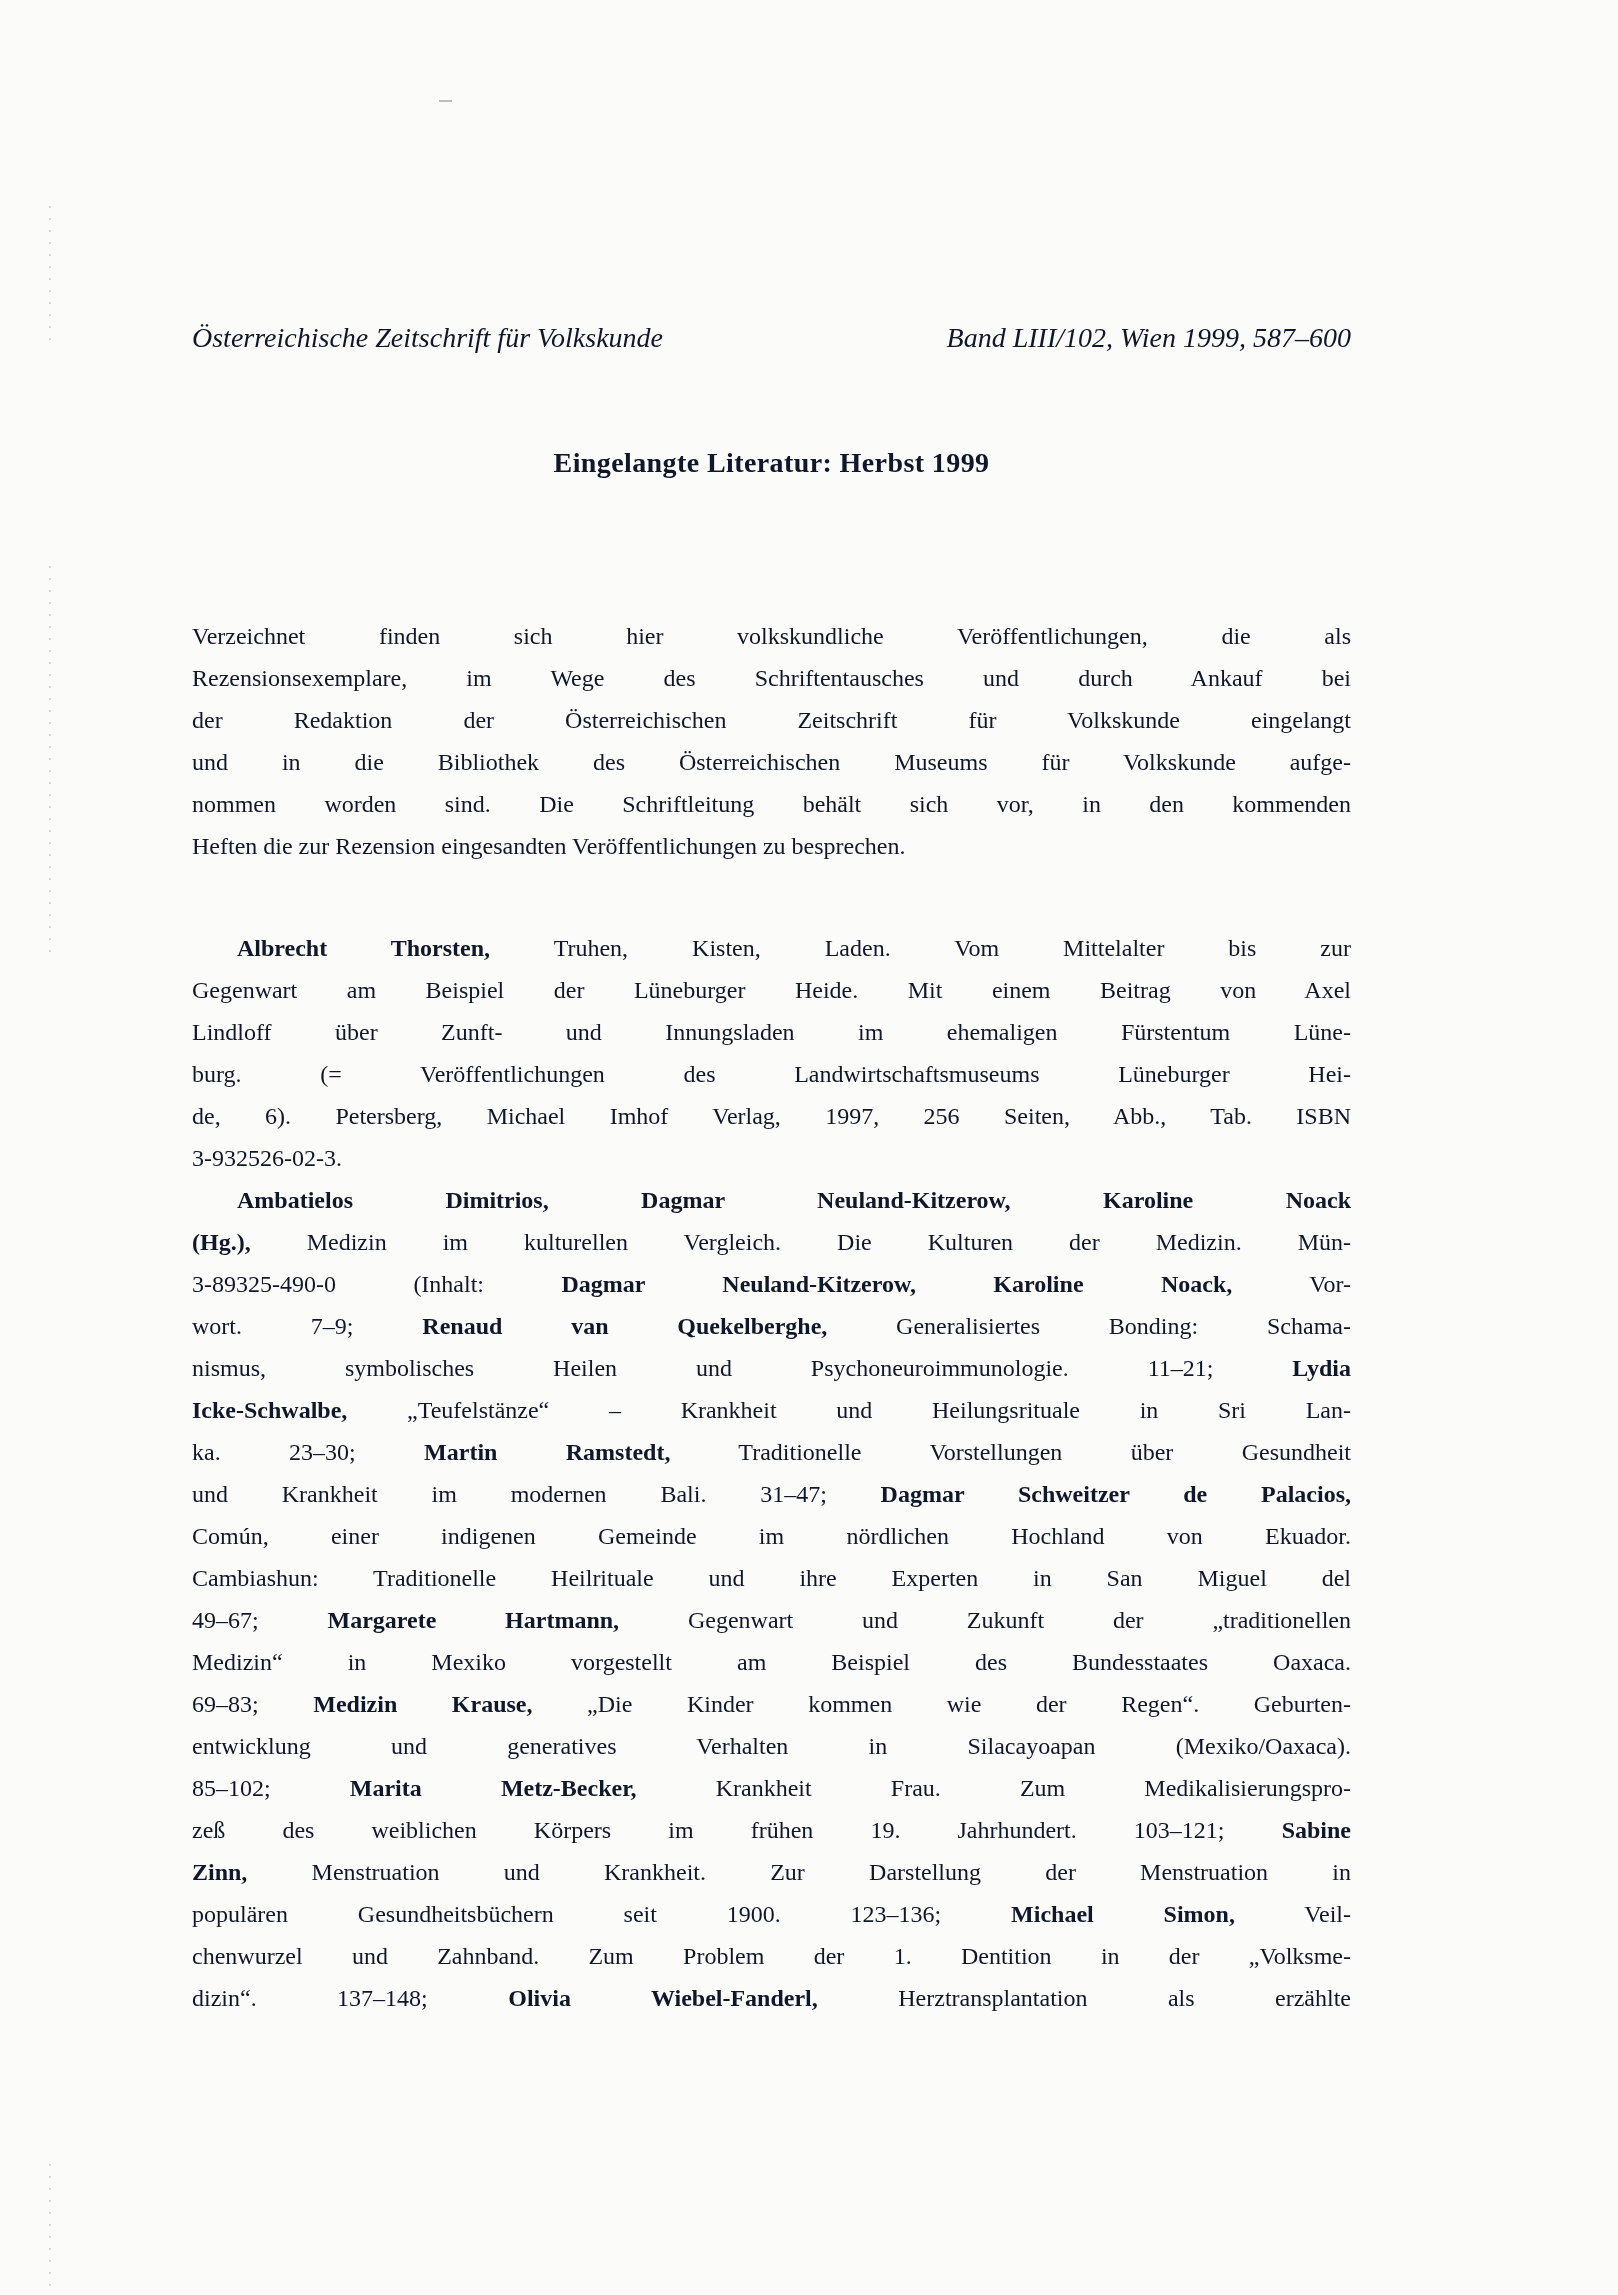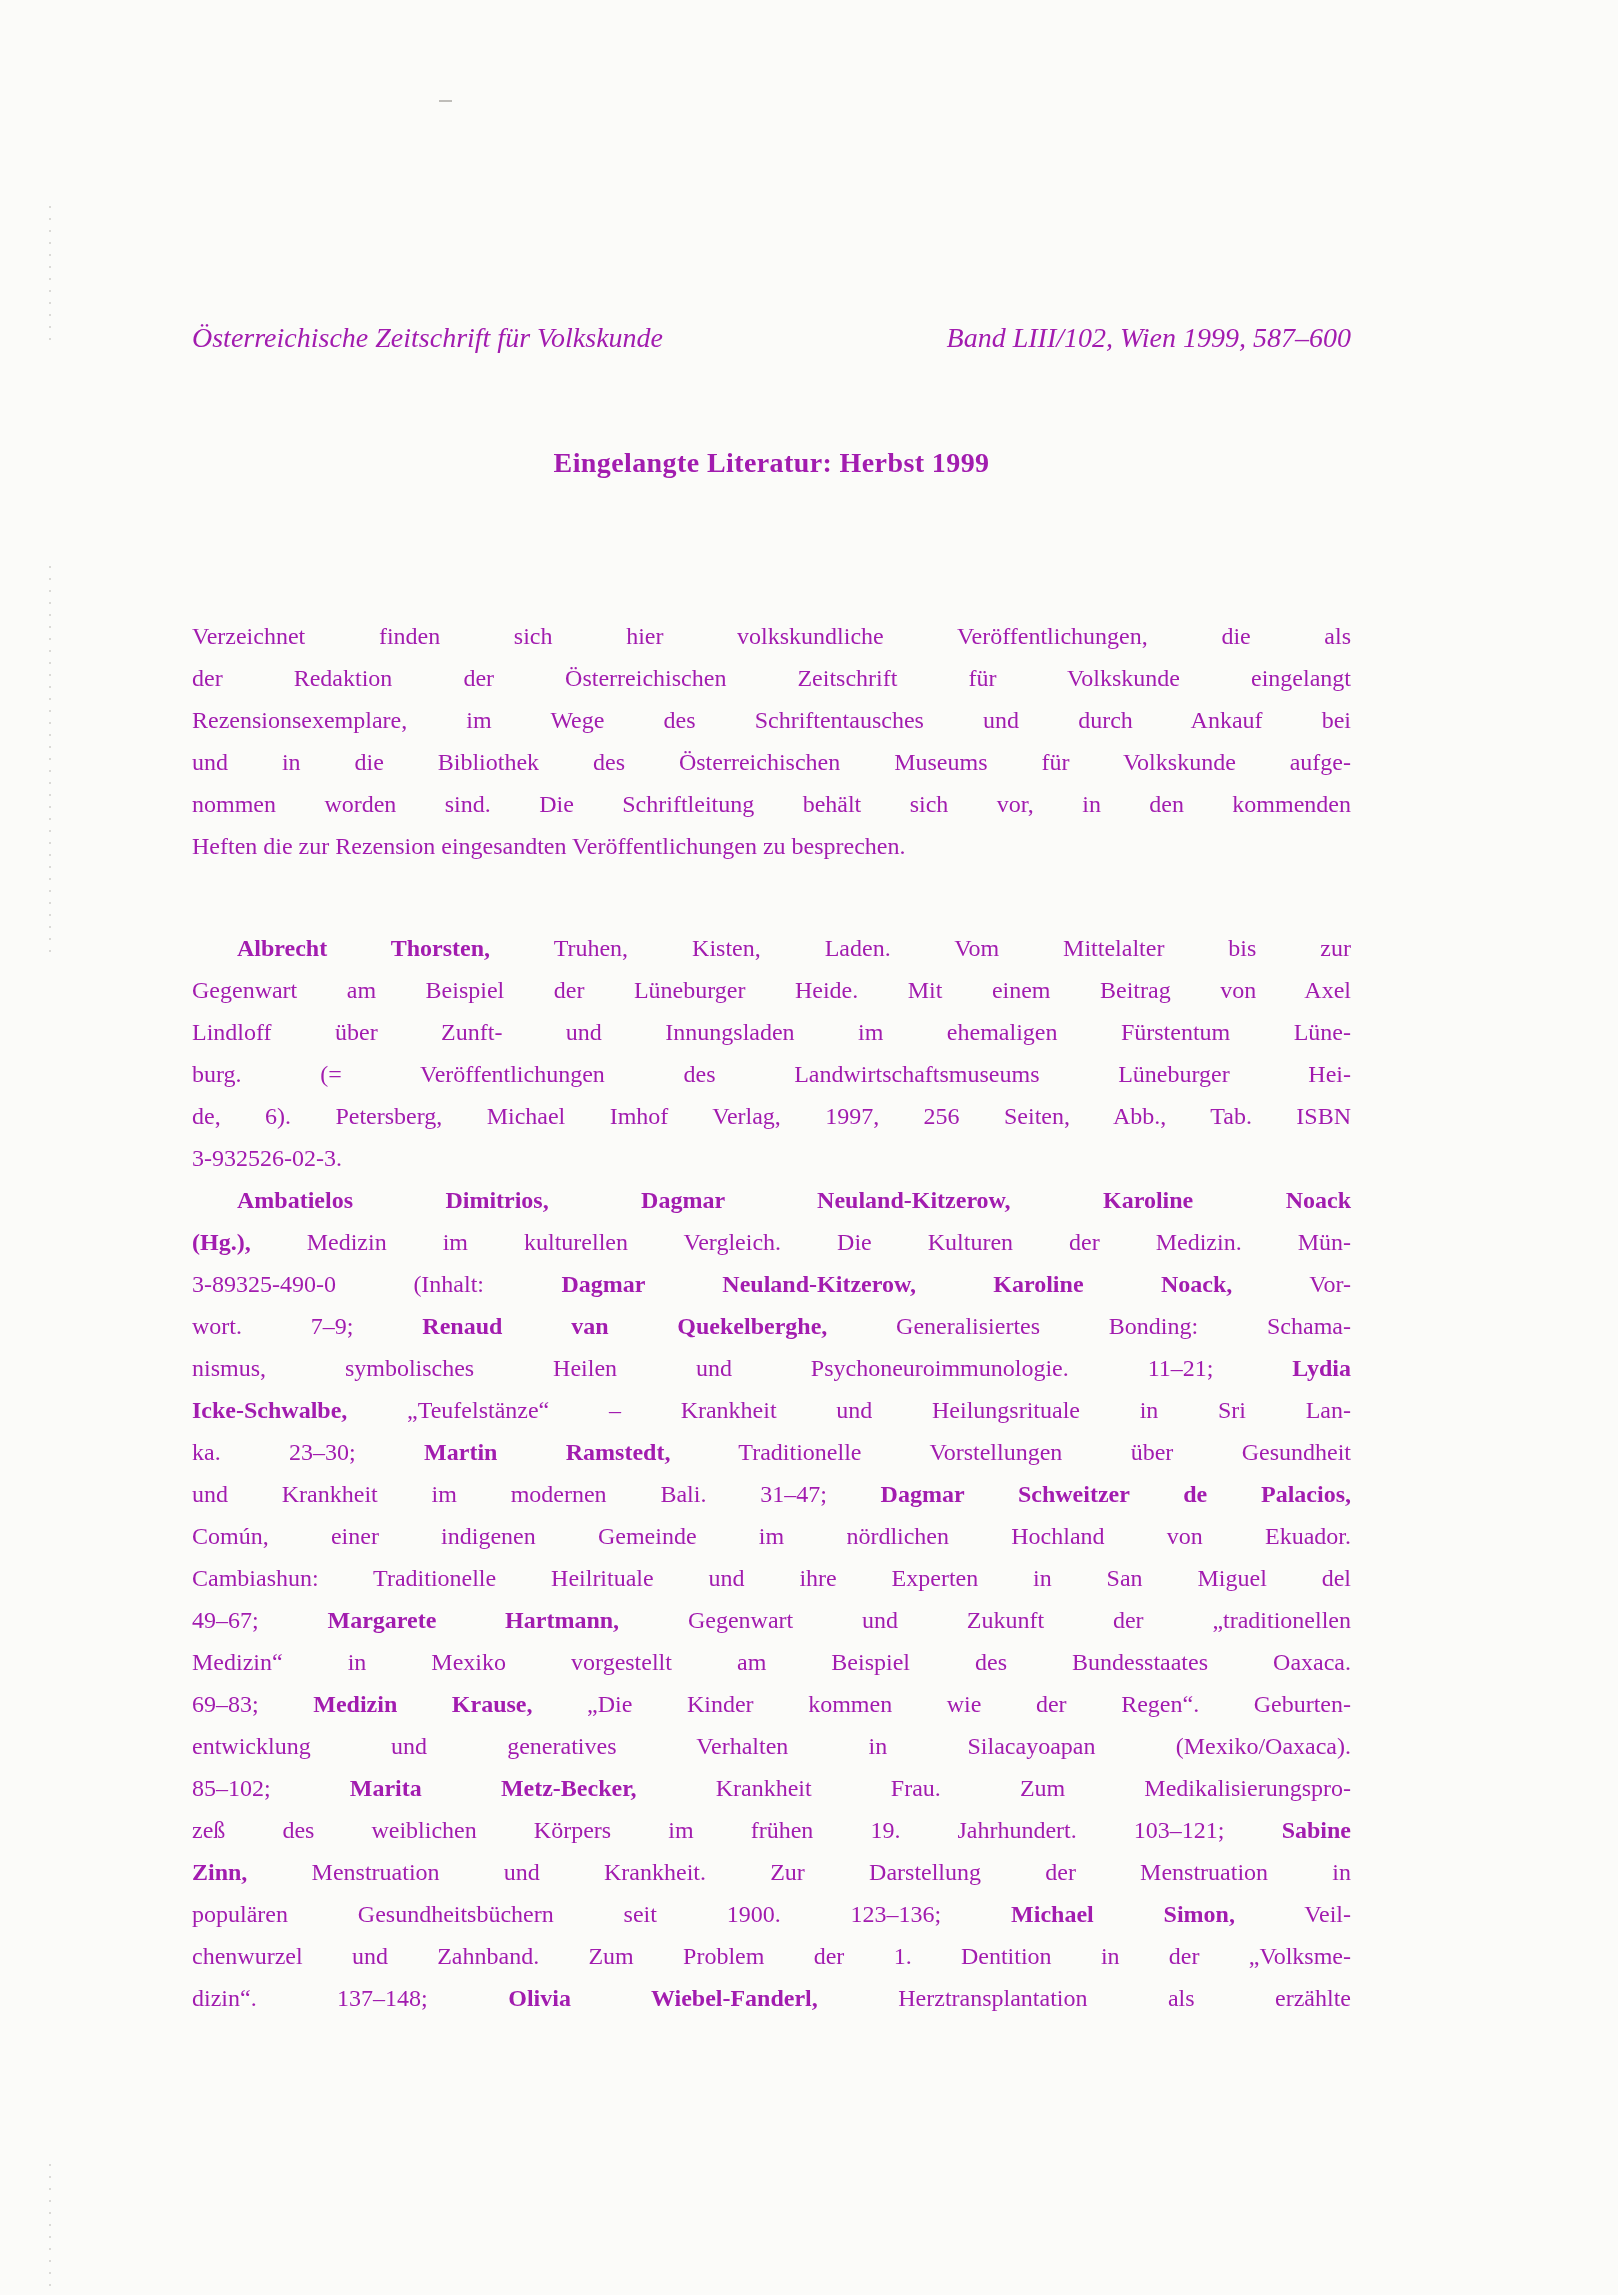--- a/index.html
+++ b/index.html
@@ -6,21 +6,21 @@
     margin: 0;
     padding: 0;
     background: #fbfbf9;
   }
   .page {
     position: relative;
     width: 1618px;
     height: 2295px;
     background: #fbfbf9;
     font-family: "Liberation Serif", "DejaVu Serif", serif;
-    color: #a21caf;
+    color: #0f172a;
     overflow: hidden;
   }
   .journal-header {
     position: absolute;
     left: 192px;
     top: 322px;
     width: 1159px;
     display: flex;
     justify-content: space-between;
     font-style: italic;
@@ -90,22 +90,22 @@
 
   <div class="journal-header">
     <span>Österreichische Zeitschrift für Volkskunde</span>
     <span>Band LIII/102, Wien 1999, 587–600</span>
   </div>
 
   <h1 class="doc-title">Eingelangte Literatur: Herbst 1999</h1>
 
   <div id="intro" class="textblock">
       <div class="line"><span>Verzeichnet finden sich hier volkskundliche Veröffentlichungen, die als</span></div>
+      <div class="line"><span>Rezensionsexemplare, im Wege des Schriftentausches und durch Ankauf bei</span></div>
       <div class="line"><span>der Redaktion der Österreichischen Zeitschrift für Volkskunde eingelangt</span></div>
-      <div class="line"><span>Rezensionsexemplare, im Wege des Schriftentausches und durch Ankauf bei</span></div>
       <div class="line"><span>und in die Bibliothek des Österreichischen Museums für Volkskunde aufge-</span></div>
       <div class="line"><span>nommen worden sind. Die Schriftleitung behält sich vor, in den kommenden</span></div>
       <div class="line noj"><span>Heften die zur Rezension eingesandten Veröffentlichungen zu besprechen.</span></div>
     </div>
 
   <div id="entries" class="textblock">
       <div class="line ind"><span class="b">Albrecht Thorsten,</span><span> Truhen, Kisten, Laden. Vom Mittelalter bis zur</span></div>
       <div class="line"><span>Gegenwart am Beispiel der Lüneburger Heide. Mit einem Beitrag von Axel</span></div>
       <div class="line"><span>Lindloff über Zunft- und Innungsladen im ehemaligen Fürstentum Lüne-</span></div>
       <div class="line"><span>burg. (= Veröffentlichungen des Landwirtschaftsmuseums Lüneburger Hei-</span></div>

